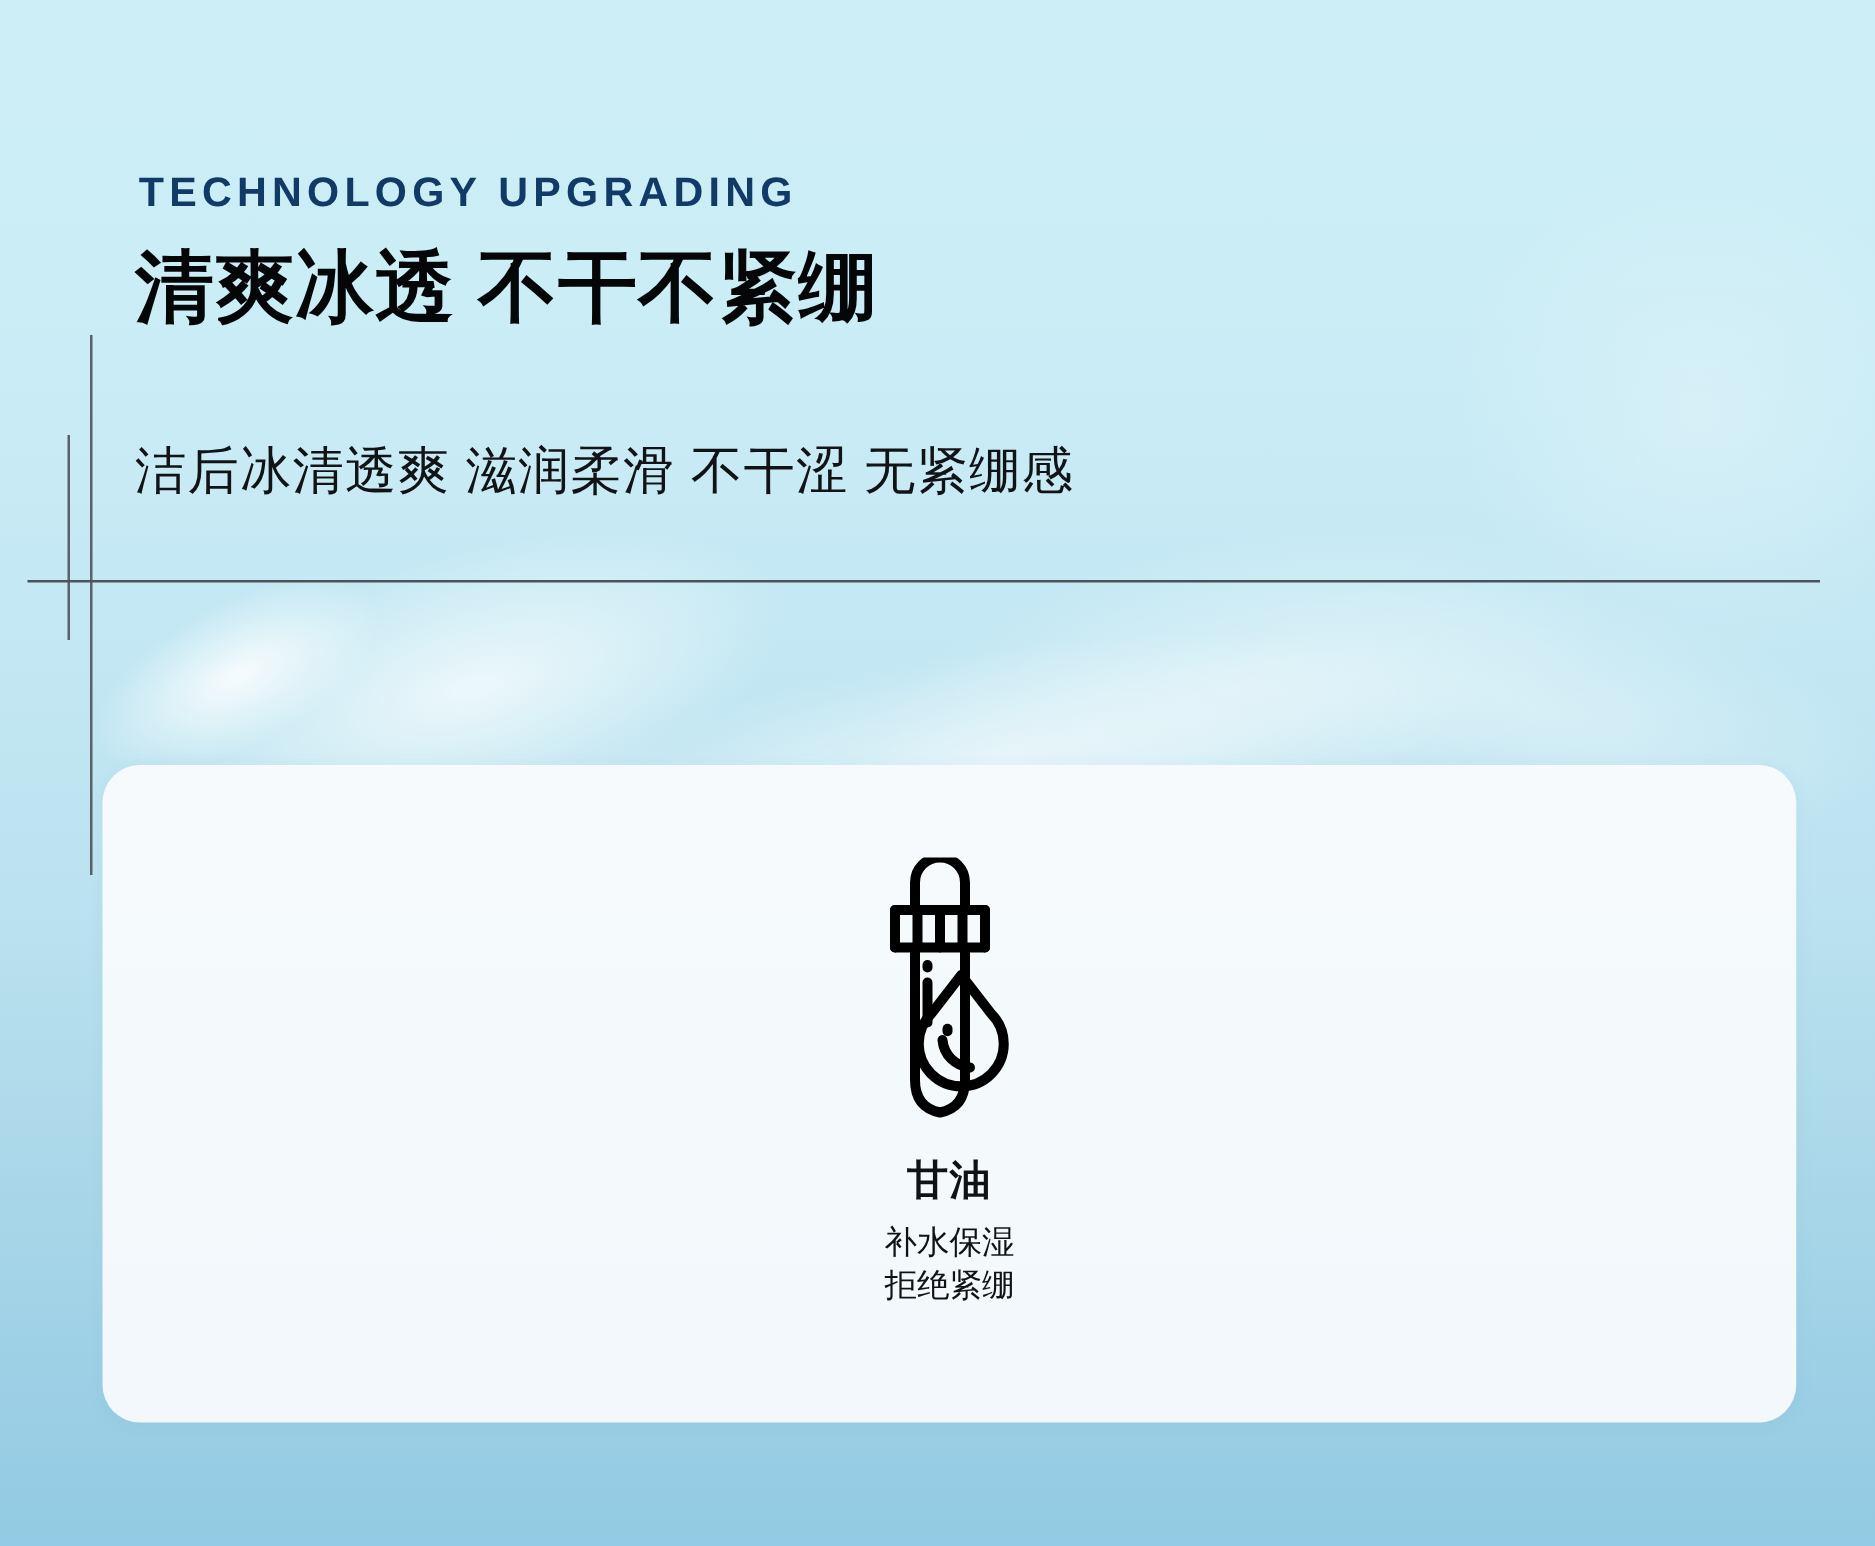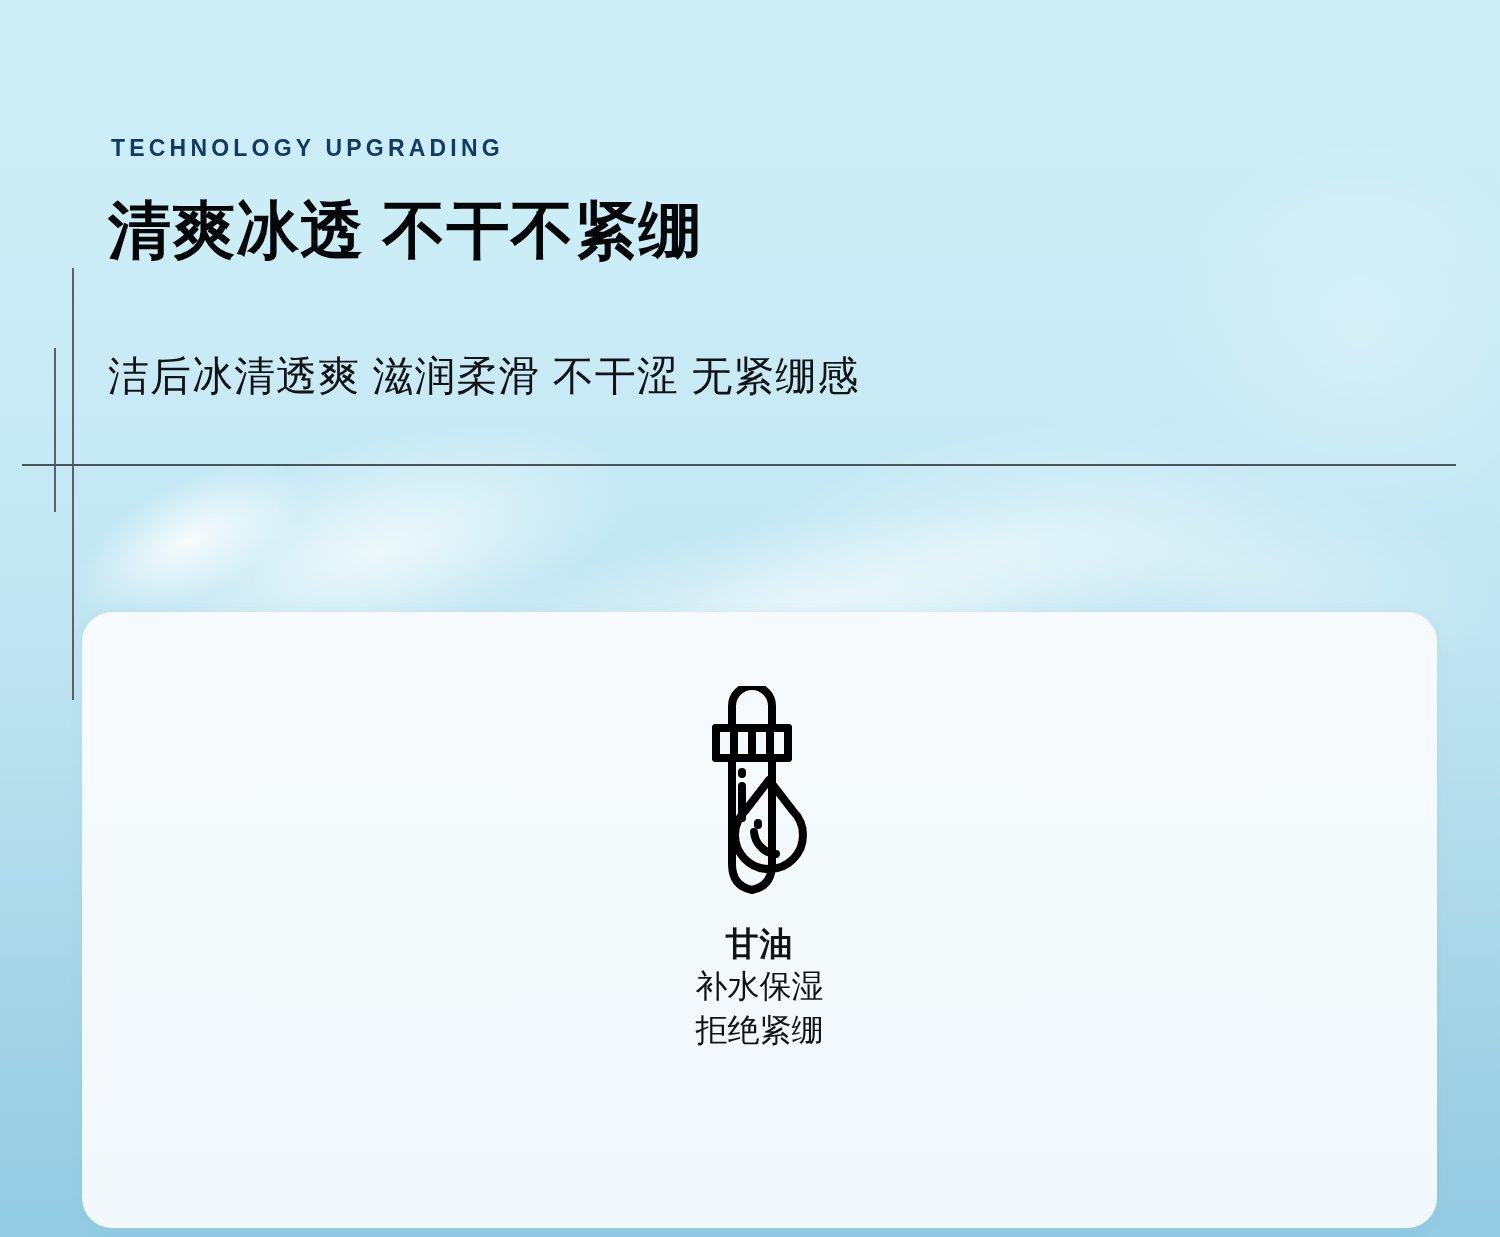--- a/index.html
+++ b/index.html
@@ -96,21 +96,21 @@
     width: 1434px;
     height: 2px;
     background: #4c535a;
   }
 
   
   .eyebrow {
     position: absolute;
     left: 111px;
     top: 137px;
-    font-size: 23px;
+    font-size: 33px;
     font-weight: bold;
     letter-spacing: 4.2px;
     color: #123a66;
     line-height: 1;
     white-space: nowrap;
   }
   .headline {
     position: absolute;
     left: 108px;
     top: 196px;
@@ -132,21 +132,21 @@
     letter-spacing: 1px;
     white-space: nowrap;
   }
 
   
   .card {
     position: absolute;
     left: 82px;
     top: 612px;
     width: 1355px;
-    height: 616px;
+    height: 526px;
     background: linear-gradient(180deg, #f6fafd 0%, #f4f9fc 45%, #f2f8fb 100%);
     border-radius: 30px;
     display: flex;
     flex-direction: column;
     align-items: stretch;
     box-shadow: 0 2px 14px rgba(90,140,170,0.07);
   }
   .col {
     position: relative;
     flex: 1 1 0;
@@ -174,21 +174,22 @@
   .ing-name {
     margin-top: 22px;
     font-size: 33px;
     font-weight: bold;
     color: #101215;
     line-height: 1.2;
     letter-spacing: 1px;
     white-space: nowrap;
   }
   .ing-desc {
-    font-size: 32px;
+    margin-top: 12px;
+    font-size: 26px;
     font-weight: normal;
     color: #101215;
     line-height: 1.38;
     text-align: center;
     white-space: nowrap;
   }
 </style>
 </head>
 <body>
 

